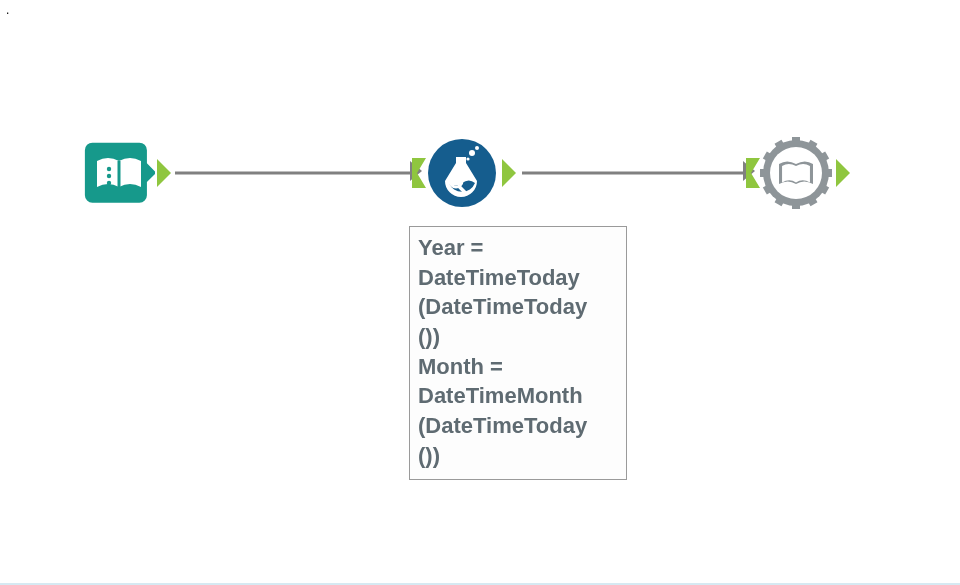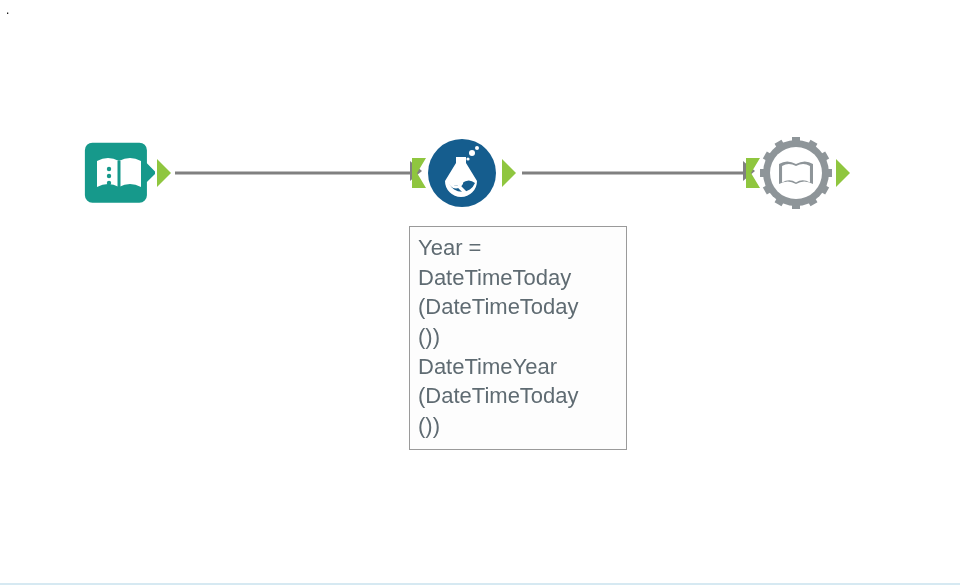--- a/index.html
+++ b/index.html
@@ -7,21 +7,21 @@
   
   .node{position:absolute;width:72px;height:72px;}
   .anchor{position:absolute;top:50%;transform:translateY(-50%);}
   .anchor svg{display:block;}
   
   .connector{position:absolute;height:3px;background:#808080;top:50%;transform:translateY(-50%);}
   .arrowhead{position:absolute;top:50%;transform:translateY(-50%);}
   
   .annot{position:absolute;border:1px solid #9a9a9a;background:#fdfdfd;padding:6px 8px 8px 8px;
          color:#5f6b72;font-size:22px;line-height:1.35;}
-  .annot .ln{white-space:nowrap;}
+  .annot .ln{white-space:nowrap;font-weight:bold;}
   
   .dot{position:absolute;left:6px;top:3px;color:#000;font-size:12px;}
   
   .bottom-edge{position:absolute;left:0;right:0;bottom:0;height:2px;background:#d6e9f2;}
 </style>
 </head>
 <body>
 
 <div class="canvas">
 
@@ -146,19 +146,20 @@
           <path d="M0 0 L14 14 L0 28 Z" fill="#8fc63f"></path>
         </svg>
     </span>
   </div>
 
   <div class="annot" style="left:409px;top:226px;width:200px;">
     <div class="ln">Year =</div>
     <div class="ln">DateTimeToday</div>
     <div class="ln">(DateTimeToday</div>
     <div class="ln">())</div>
-    <div class="ln">DateTimeYear</div>
+    <div class="ln">Month =</div>
+    <div class="ln">DateTimeMonth</div>
     <div class="ln">(DateTimeToday</div>
     <div class="ln">())</div>
   </div>
 
   <div class="bottom-edge"></div>
 </div>
 
 </body></html>

